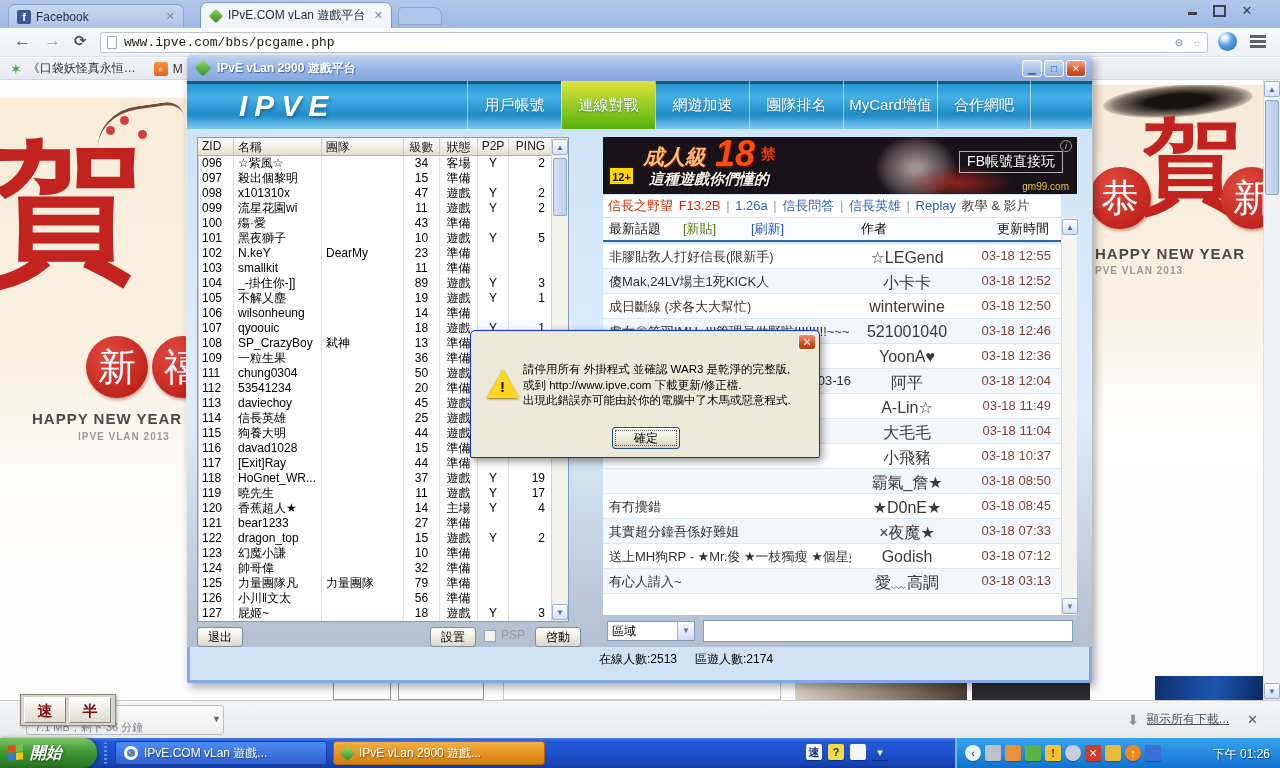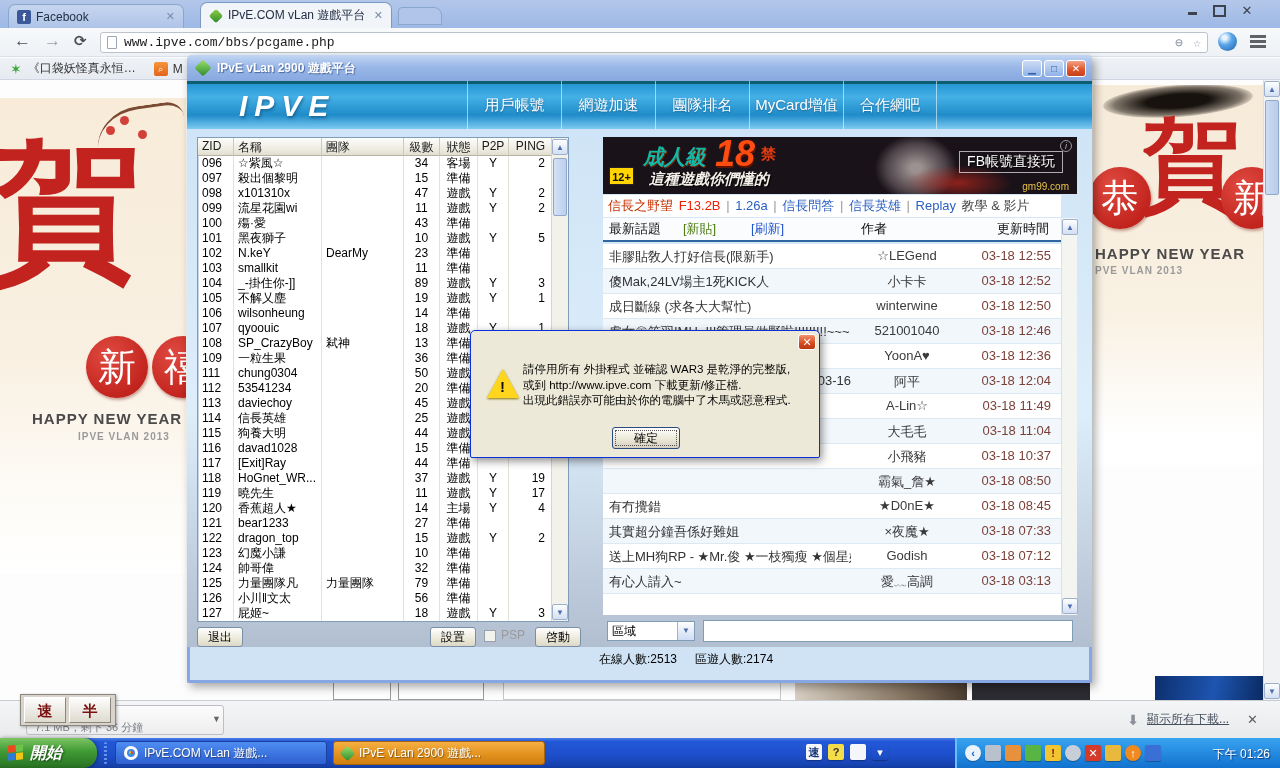--- a/index.html
+++ b/index.html
@@ -145,21 +145,21 @@
   
   #rightpanel { position:absolute; left:416px; top:8px; width:474px; height:527px; }
   #banner { position:absolute; left:0; top:0; width:474px; height:57px; background:#191218; overflow:hidden; }
   .chargirl { position:absolute; left:248px; top:0; width:130px; height:57px;
     background:radial-gradient(ellipse 55px 45px at 50% 55%,#9b9190 10%,#4a4046 55%,transparent 75%); }
   .bn-glow { position:absolute; left:300px; top:28px; width:110px; height:30px;
     background:radial-gradient(ellipse at 50% 60%,rgba(190,40,30,.7),transparent 70%); }
   #bn-rating { position:absolute; left:6px; top:30px; width:25px; height:18px; background:#ffd400;
     color:#111; font-size:11px; font-weight:bold; text-align:center; line-height:18px; border:1px solid #222; }
   #bn-t1 { position:absolute; left:40px; top:6px; font-size:21px; font-weight:bold; font-style:italic;
-    color:#14b8a6; text-shadow:1px 1px 0 #7a2000; }
+    color:#fdba74; text-shadow:1px 1px 0 #7a2000; }
   #bn-t2 { position:absolute; left:112px; top:-4px; font-size:36px; font-weight:bold; font-style:italic;
     color:#ff4d12; text-shadow:1px 2px 0 #5e1400; }
   #bn-t3 { position:absolute; left:158px; top:8px; font-size:15px; font-weight:bold; color:#e23b10; }
   #bn-t4 { position:absolute; left:46px; top:33px; font-size:15px; font-weight:bold; font-style:italic;
     color:#f4f0ea; text-shadow:1px 1px 1px #000; }
   #bn-fb { position:absolute; right:14px; top:14px; font-size:14px; color:#fff; border:1px solid rgba(255,255,255,.65);
     padding:1px 7px; text-shadow:1px 1px 1px #000; }
   #bn-site { position:absolute; right:8px; bottom:2px; font-size:10px; color:#e8c34a; }
   #bn-info { position:absolute; right:5px; top:3px; width:12px; height:12px; border:1px solid #9a9a9a;
     border-radius:50%; color:#b8b8b8; font-size:9px; font-style:italic; text-align:center; line-height:11px; }
@@ -174,21 +174,21 @@
   #fh-new { position:absolute; left:80px; color:#4d7c0f; }
   #fh-refresh { position:absolute; left:148px; color:#2255cc; }
   #fh-author { position:absolute; left:258px; color:#111; }
   #fh-time { position:absolute; right:12px; color:#111; }
 
   #posts { position:absolute; left:0; top:107px; width:458px; height:371px; background:#fff; overflow:hidden; }
   .post { position:relative; height:25px; border-bottom:1px solid #dce8f2; background:#fff; }
   .post.alt { background:#f2f7fc; }
   .pt { position:absolute; left:6px; top:4px; width:242px; font-size:13px; color:#333; white-space:nowrap; overflow:hidden; }
   .pt.tr { text-align:right; }
-  .pa { position:absolute; left:248px; top:4px; width:112px; font-size:13px; color:#3a3a3a; text-align:center; white-space:nowrap; overflow:hidden; }
+  .pa { position:absolute; left:248px; top:4px; width:112px; font-size:16px; color:#3a3a3a; text-align:center; white-space:nowrap; overflow:hidden; }
   .pm { position:absolute; right:10px; top:4px; font-size:13px; color:#7b4038; }
 
   #fscroll { position:absolute; left:458px; top:81px; width:16px; height:397px; background:#f4f4f0; border-left:1px solid #e0e0da; }
 
   #region { position:absolute; left:4px; top:484px; width:88px; height:20px; background:#fff;
     border:1px solid #7f9db9; font-size:12px; line-height:18px; padding-left:4px; }
   #region .dd { position:absolute; right:0; top:0; width:17px; height:18px;
     background:linear-gradient(#fdfefe,#cfdcf5); border-left:1px solid #9db0cc; color:#4d6fae;
     font-size:8px; text-align:center; line-height:17px; }
   #chatinput { position:absolute; left:100px; top:483px; width:370px; height:22px; background:#fff;
@@ -348,20 +348,21 @@
       <span class="t-btns">
         <span class="tb">▁</span>
         <span class="tb">□</span>
         <span class="tb tb-close">✕</span>
       </span>
     </div>
     <div id="navband">
       <div id="applogo">IPVE</div>
       <div id="nav">
           <div class="nav-item">用戶帳號</div>
+          <div class="nav-item sel">連線對戰</div>
           <div class="nav-item">網遊加速</div>
           <div class="nav-item">團隊排名</div>
           <div class="nav-item">MyCard增值</div>
           <div class="nav-item">合作網吧</div>
         </div>
     </div>
     <div id="appbody">
 
       <div id="ptable">
         <div id="phead">

